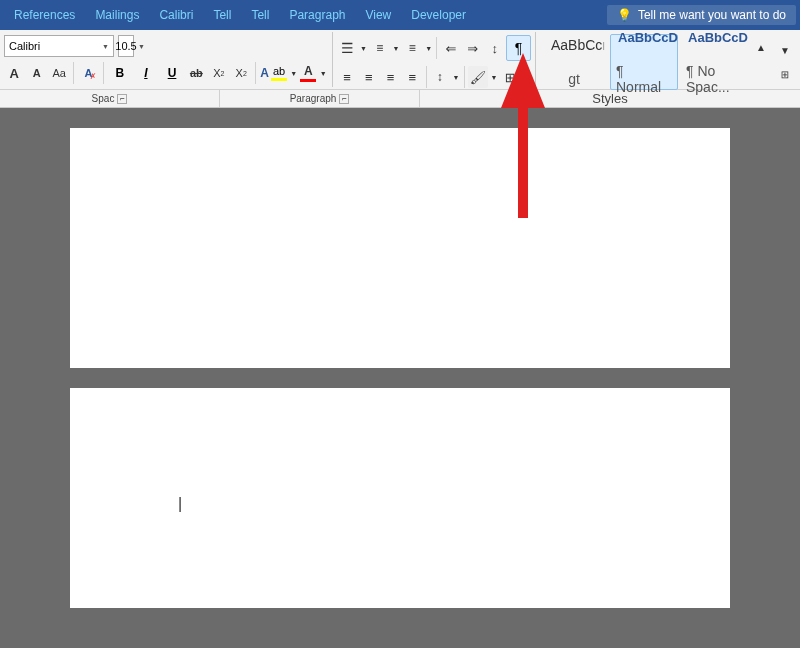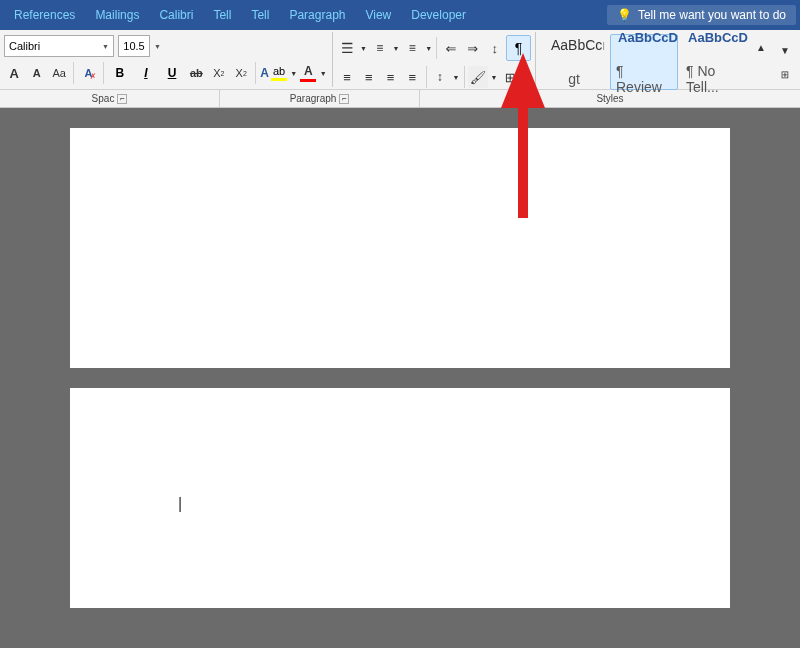--- a/index.html
+++ b/index.html
@@ -29,21 +29,21 @@
       background: rgba(255,255,255,0.15);
       padding: 3px 10px;
       border-radius: 2px;
       gap: 6px;
     }
 
     
     .font-size-box {
       border: 1px solid #ababab;
       background: white;
-      width: 32px;
+      width: 16px;
       height: 22px;
       font-size: 11px;
       text-align: center;
       display: flex;
       align-items: center;
       justify-content: center;
     }
     .rb-btn {
       width: 22px;
       height: 22px;
@@ -317,45 +317,45 @@
     </div>
 
     <div class="styles-box">
       <div style="display:flex; align-items:stretch; height:100%; padding: 2px 4px; gap:2px;">
         <div class="style-tile">
           <span class="style-tile-text" style="color:#333; font-size:14px; font-weight:normal;">AaBbCc<span style="font-size:10px; color:#999;">I</span></span>
           <span class="style-tile-label">gt</span>
         </div>
         <div class="style-tile active">
           <span class="style-tile-text" style="color:#2b579a; font-size:13px;">AaBbCcD</span>
-          <span class="style-tile-label">¶ Review</span>
+          <span class="style-tile-label">¶ Normal</span>
         </div>
         <div class="style-tile">
           <span class="style-tile-text" style="color:#2b579a; font-size:13px;">AaBbCcD</span>
-          <span class="style-tile-label">¶ No Tell...</span>
+          <span class="style-tile-label">¶ No Spac...</span>
         </div>
         <div class="rb-btn" style="align-self:flex-start; margin-top:2px; font-size:10px;">▲</div>
         <div style="display:flex; flex-direction:column; justify-content:flex-end; gap:2px;">
           <div class="rb-btn" style="font-size:10px;">▼</div>
           <div class="rb-btn" style="font-size:10px;">⊞</div>
         </div>
       </div>
     </div>
   </div>
 
   <div style="display:flex; background:#f3f3f3; border-bottom:1px solid #c8c8c8; height:18px;">
     <div style="display:flex; align-items:center; justify-content:center; width:220px; font-size:10px; color:#444; border-right:1px solid #d0d0d0; gap:3px;">
       <span>Spac</span>
       <span style="font-size:8px; cursor:pointer; border:1px solid #aaa; width:10px; height:10px; display:flex; align-items:center; justify-content:center;">⌐</span>
     </div>
     <div style="display:flex; align-items:center; justify-content:center; width:200px; font-size:10px; color:#444; border-right:1px solid #d0d0d0; gap:3px;">
       <span>Paragraph</span>
       <span style="font-size:8px; cursor:pointer; border:1px solid #aaa; width:10px; height:10px; display:flex; align-items:center; justify-content:center;">⌐</span>
     </div>
-    <div style="display:flex; align-items:center; justify-content:center; flex:1; font-size:10px; color:#444;">
+    <div style="display:flex; align-items:center; justify-content:center; flex:1; font-size:13px; color:#444;">
       <span>Styles</span>
     </div>
   </div>
 </div>
 
 <div class="doc-area">
 
   <div class="doc-page doc-page-1"></div>
 
   <div class="doc-page doc-page-2">

